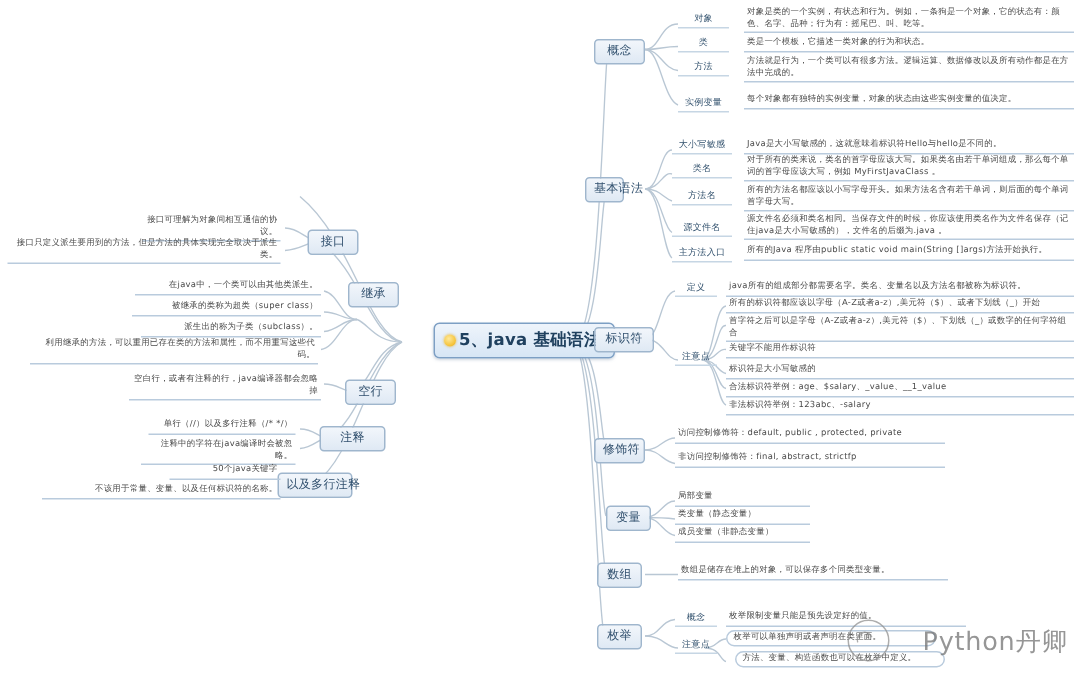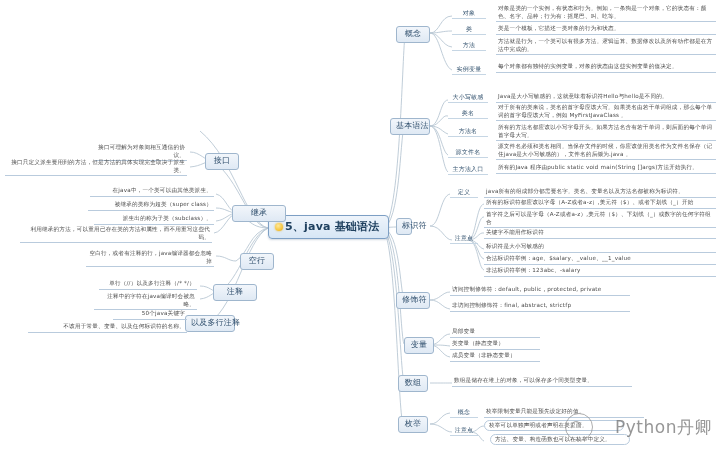--- a/index.html
+++ b/index.html
@@ -41,20 +41,21 @@
   }
   .node.center {
     background: linear-gradient(to bottom, #eef4fb 0%, #d7e6f5 100%);
     border: 1px solid #7d9fc4;
     border-radius: 4px;
     font-size: 11px;
     font-weight: bold;
     color: #20415f;
     padding: 5px 9px 5px 16px;
     box-shadow: 0 1px 2px rgba(120,140,165,0.35);
+    margin-left: 21px;
   }
   .sun-icon {
     position: absolute;
     left: 6px;
     top: 50%;
     margin-top: -4px;
     width: 8px; height: 8px;
     border-radius: 50%;
     background: radial-gradient(circle at 40% 35%, #ffe99a 0%, #f5c33a 65%, #e0a212 100%);
     box-shadow: 0 0 2px rgba(230,175,40,0.9);
@@ -210,29 +211,29 @@
     <span>5、java 基础语法</span>
   </div>
 
 
   <div class="node branch" style="left:205px; top:153px; width:34px;">
     <span>接口</span>
   </div>
   <div class="node leaf left-text" style="left:95px; top:144px; width:92px;">接口可理解为对象间相互通信的协议。</div>
   <div class="node leaf left-text" style="left:5px; top:159px; width:182px;">接口只定义派生要用到的方法，但是方法的具体实现完全取决于派生类。</div>
 
-  <div class="node branch" style="left:232px; top:205px; width:54px;font-family:Liberation Serif, serif;">
+  <div class="node branch" style="left:232px; top:188px; width:34px;font-family:Liberation Serif, serif;">
     <span>继承</span>
   </div>
   <div class="node leaf left-text" style="left:90px; top:187px; width:124px;">在java中，一个类可以由其他类派生。</div>
   <div class="node leaf left-text" style="left:88px; top:201px; width:126px;">被继承的类称为超类（super class）</div>
   <div class="node leaf left-text" style="left:94px; top:215px; width:120px;">派生出的称为子类（subclass）。</div>
   <div class="node leaf left-text" style="left:20px; top:226px; width:192px;">利用继承的方法，可以重用已存在类的方法和属性，而不用重写这些代码。</div>
 
-  <div class="node branch" style="left:240px; top:253px; width:34px;">
+  <div class="node branch" style="left:230px; top:253px; width:34px;">
     <span>空行</span>
   </div>
   <div class="node leaf left-text" style="left:86px; top:250px; width:128px;">空白行，或者有注释的行，java编译器都会忽略掉</div>
 
   <div class="node branch" style="left:213px; top:284px; width:44px;">
     <span>注释</span>
   </div>
   <div class="node leaf left-text" style="left:99px; top:280px; width:98px;">单行（//）以及多行注释（/*  */）</div>
   <div class="node leaf left-text" style="left:94px; top:293px; width:103px;">注释中的字符在java编译时会被忽略。</div>
 
@@ -250,39 +251,39 @@
 
   <div class="node leaf sub" style="left:452px; top:25px; width:34px;">类</div>
   <div class="node leaf right-text" style="left:496px; top:25px; width:220px;">类是一个模板，它描述一类对象的行为和状态。</div>
 
   <div class="node leaf sub" style="left:452px; top:41px; width:34px;">方法</div>
   <div class="node leaf right-text" style="left:496px; top:38px; width:220px;">方法就是行为，一个类可以有很多方法。逻辑运算、数据修改以及所有动作都是在方法中完成的。</div>
 
   <div class="node leaf sub" style="left:452px; top:65px; width:34px;">实例变量</div>
   <div class="node leaf right-text" style="left:496px; top:63px; width:220px;">每个对象都有独特的实例变量，对象的状态由这些实例变量的值决定。</div>
 
-  <div class="node branch" style="left:390px; top:118px; width:40px;">
+  <div class="node branch" style="left:390px; top:118px; width:26px;">
     <span>基本语法</span>
   </div>
   <div class="node leaf sub" style="left:448px; top:93px; width:40px;">大小写敏感</div>
   <div class="node leaf right-text" style="left:496px; top:93px; width:220px;">Java是大小写敏感的，这就意味着标识符Hello与hello是不同的。</div>
 
   <div class="node leaf sub" style="left:448px; top:109px; width:40px;">类名</div>
   <div class="node leaf right-text" style="left:496px; top:104px; width:220px;">对于所有的类来说，类名的首字母应该大写。如果类名由若干单词组成，那么每个单词的首字母应该大写，例如 MyFirstJavaClass 。</div>
 
   <div class="node leaf sub" style="left:448px; top:127px; width:40px;">方法名</div>
   <div class="node leaf right-text" style="left:496px; top:124px; width:220px;">所有的方法名都应该以小写字母开头。如果方法名含有若干单词，则后面的每个单词首字母大写。</div>
 
   <div class="node leaf sub" style="left:448px; top:148px; width:40px;">源文件名</div>
   <div class="node leaf right-text" style="left:496px; top:143px; width:220px;">源文件名必须和类名相同。当保存文件的时候，你应该使用类名作为文件名保存（记住java是大小写敏感的），文件名的后缀为.java 。</div>
 
   <div class="node leaf sub" style="left:448px; top:165px; width:40px;">主方法入口</div>
   <div class="node leaf right-text" style="left:496px; top:164px; width:220px;">所有的Java 程序由public static void main(String []args)方法开始执行。</div>
 
-  <div class="node branch" style="left:396px; top:218px; width:16px;">
+  <div class="node branch" style="left:396px; top:218px; width:40px;">
     <span>标识符</span>
   </div>
   <div class="node leaf sub" style="left:450px; top:188px; width:28px;">定义</div>
   <div class="node leaf right-text" style="left:484px; top:188px; width:232px;">java所有的组成部分都需要名字。类名、变量名以及方法名都被称为标识符。</div>
 
   <div class="node leaf sub" style="left:450px; top:234px; width:28px;">注意点</div>
   <div class="node leaf right-text" style="left:484px; top:199px; width:232px;">所有的标识符都应该以字母（A-Z或者a-z）,美元符（$）、或者下划线（_）开始</div>
   <div class="node leaf right-text" style="left:484px; top:211px; width:232px;">首字符之后可以是字母（A-Z或者a-z）,美元符（$）、下划线（_）或数字的任何字符组合</div>
   <div class="node leaf right-text" style="left:484px; top:229px; width:232px;">关键字不能用作标识符</div>
   <div class="node leaf right-text" style="left:484px; top:243px; width:232px;">标识符是大小写敏感的</div>

